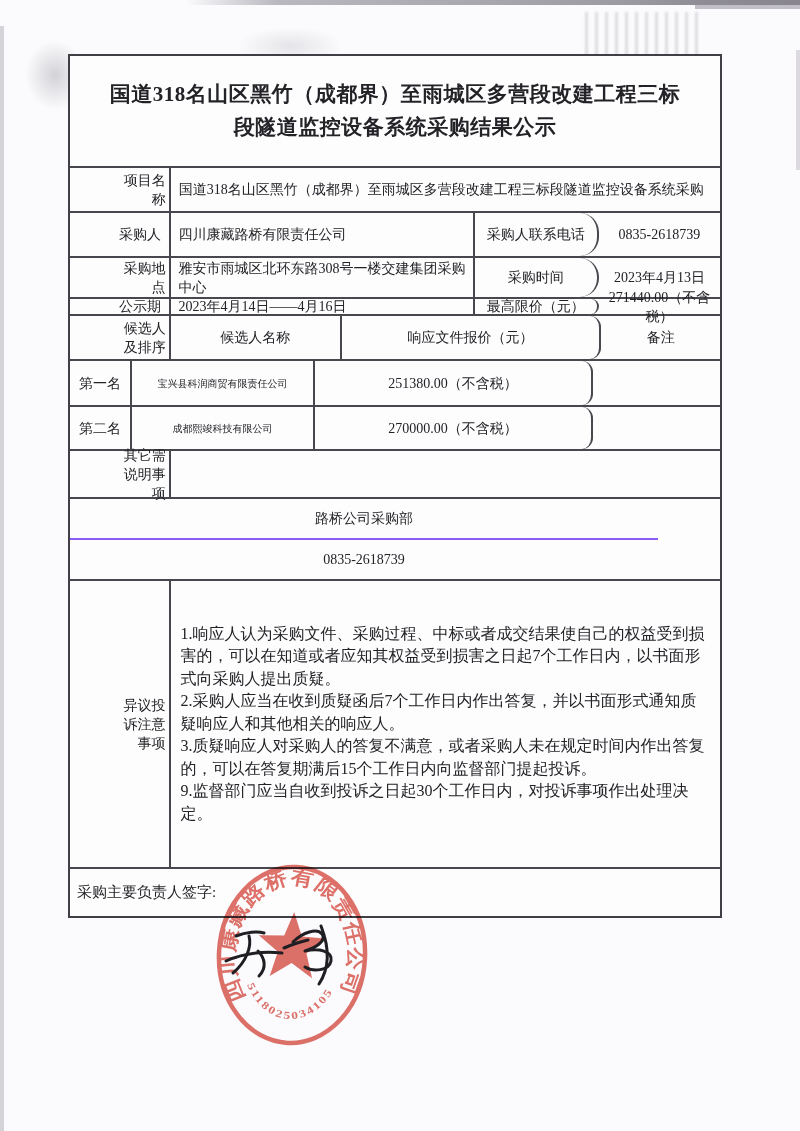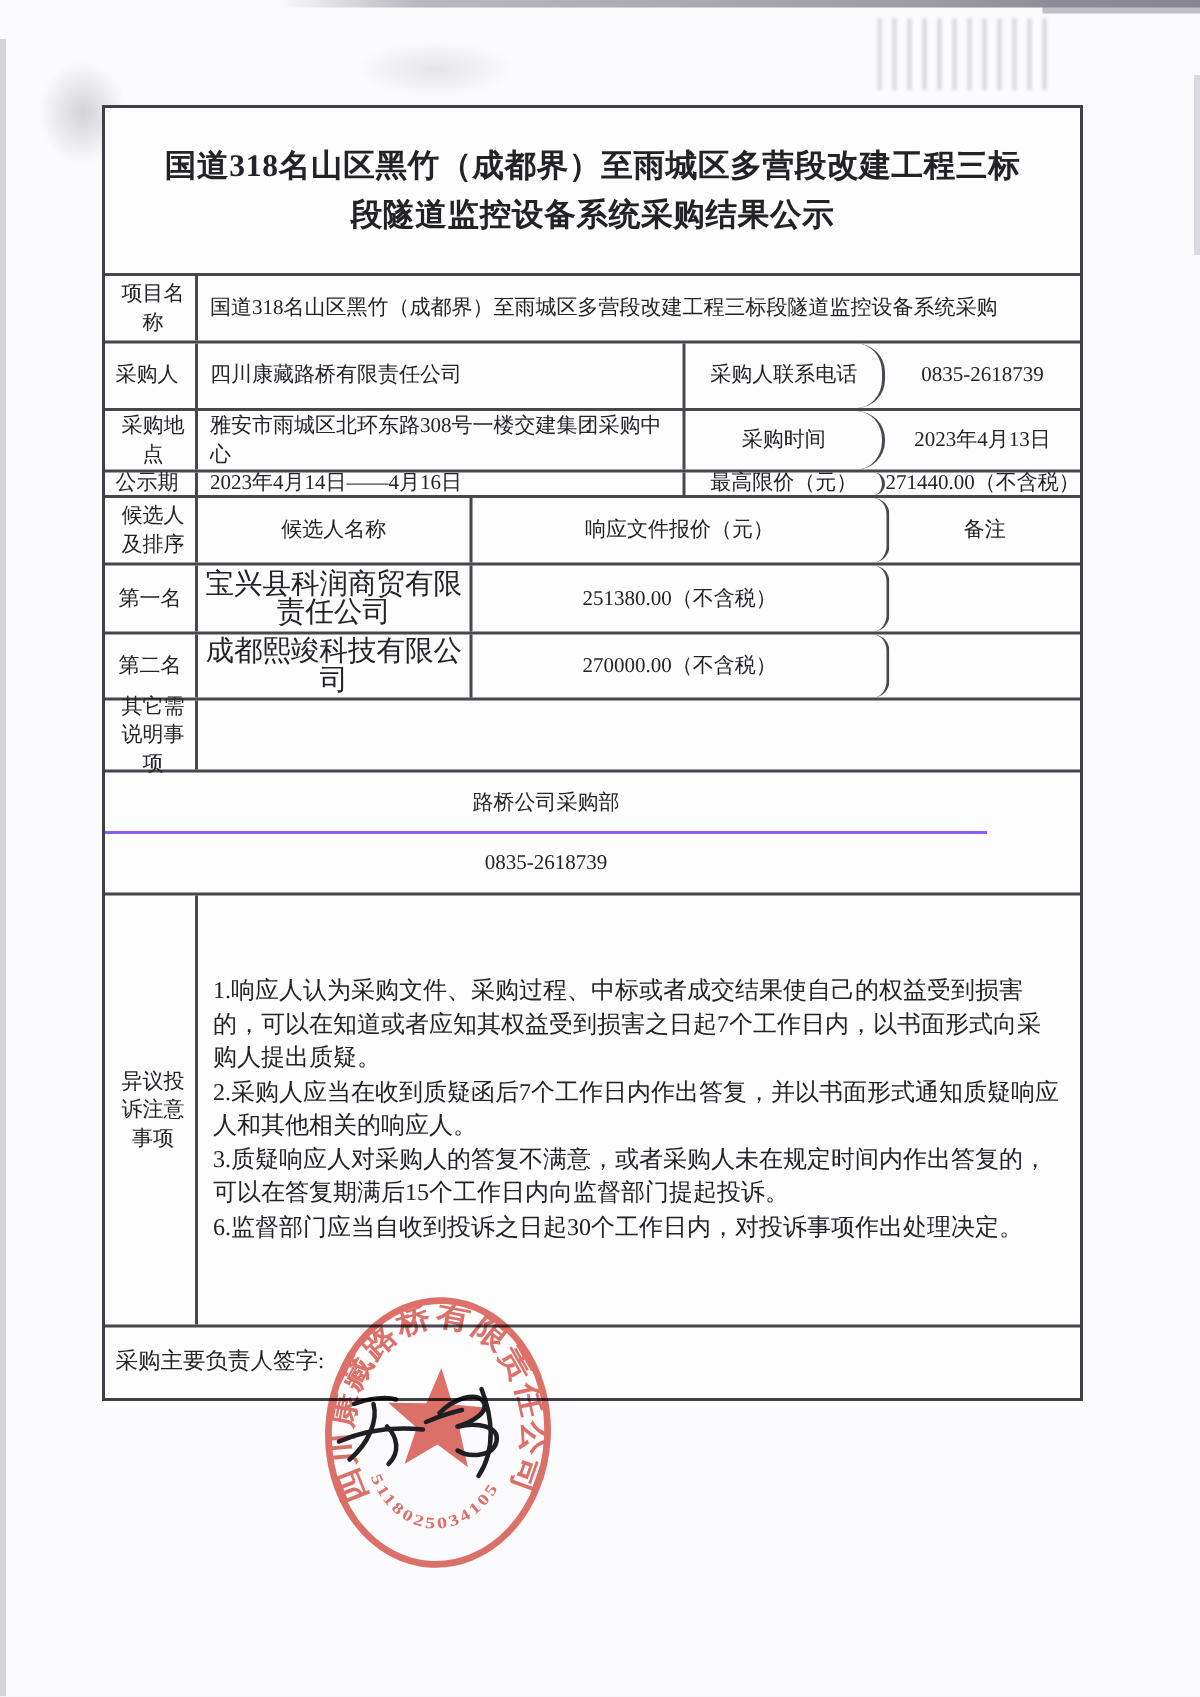--- a/index.html
+++ b/index.html
@@ -22,46 +22,46 @@
     filter:blur(1.2px);opacity:.8;}
   .art-smudge-left{left:25px;top:40px;width:60px;height:70px;
     background:radial-gradient(ellipse at center,rgba(120,118,130,.30),rgba(120,118,130,0) 70%);}
   .art-smudge-mid{left:240px;top:28px;width:100px;height:36px;
     background:radial-gradient(ellipse at center,rgba(130,128,140,.18),rgba(130,128,140,0) 75%);}
   .art-left-edge{left:0;top:26px;width:4px;height:1105px;background:rgba(140,138,150,.35);}
   .art-right-edge{right:0;top:50px;width:4px;height:120px;background:rgba(140,138,150,.28);}
 
   
   .doc-table{
-    position:absolute;left:68px;top:70px;width:654px;
+    position:absolute;left:68px;top:54px;width:654px;
     border:2px solid #3f3f45;background:#fdfdfe;
     box-sizing:border-box;
   }
   .row{display:flex;border-bottom:2px solid #47474d;box-sizing:border-box;}
   .row:last-child{border-bottom:none;}
   .cell{
     box-sizing:border-box;display:flex;align-items:center;
     font-size:14px;line-height:19px;
   }
   .cell.rb{border-right:2px solid #47474d;}
   .center{justify-content:center;text-align:center;}
-  .label-cell{width:62px;padding:3px 3px 3px 7px;text-align:center;}
+  .label-cell{width:62px;padding:3px 3px 3px 7px;text-align:right;margin-left:42px;}
   .pad{padding:3px 6px 3px 8px;}
 
   .r-title{height:112px;align-items:center;justify-content:center;}
   .title-text{
     display:block;max-width:572px;margin:0 auto;text-align:center;
     font-size:21px;line-height:33px;font-weight:bold;letter-spacing:.5px;
   }
   .r-project{height:45px;}    .r-project .v{width:588px;}
   .r-purchaser{height:45px;}  .r-location{height:41px;}  .r-period{height:17px;font-family:Liberation Serif, serif;}
   .w-val{width:325px;} .w-lab2{width:133px;border-radius:19px;} .w-val2{width:130px;}
   .r-candhead{height:45px;} .r-cand1{height:46px;} .r-cand2{height:44px;}
   .w-rank{width:62px;} .w-name{width:183px;} .w-price{width:278px;border-radius:11px;} .w-remark{width:127px;}
-  .cand-name{font-size:19px;}
+  .cand-name{font-size:10px;}
   .r-other{height:48px;}  .r-other .v{width:588px;}
   .r-supervision{height:82px;}
   .sup-col{width:588px;display:flex;flex-direction:column;}
   .sup-sub1{height:41px;border-bottom:2px solid #8b5cf6;}
   .sup-sub2{height:39px;}
   .sup-sub1,.sup-sub2{display:flex;align-items:center;justify-content:center;font-size:14px;box-sizing:border-box;}
   .r-objection{height:288px;}
   .obj-cell{width:588px;flex-direction:column;justify-content:center;align-items:flex-start;padding:8px 12px 8px 10px;}
   .obj-cell p{margin:0;font-size:16px;line-height:22.5px;text-align:left;}
   .r-sign{height:47px;}
@@ -147,21 +147,21 @@
         <div class="sup-sub2">0835-2618739</div>
       </div>
     </div>
 
     <div class="row r-objection">
       <div class="cell rb label-cell">异议投诉注意事项</div>
       <div class="cell obj-cell">
         <p>1.响应人认为采购文件、采购过程、中标或者成交结果使自己的权益受到损害的，可以在知道或者应知其权益受到损害之日起7个工作日内，以书面形式向采购人提出质疑。</p>
         <p>2.采购人应当在收到质疑函后7个工作日内作出答复，并以书面形式通知质疑响应人和其他相关的响应人。</p>
         <p>3.质疑响应人对采购人的答复不满意，或者采购人未在规定时间内作出答复的，可以在答复期满后15个工作日内向监督部门提起投诉。</p>
-        <p>6.监督部门应当自收到投诉之日起30个工作日内，对投诉事项作出处理决定。</p>
+        <p>9.监督部门应当自收到投诉之日起30个工作日内，对投诉事项作出处理决定。</p>
       </div>
     </div>
 
     <div class="row r-sign">
       <div class="cell sign-cell">采购主要负责人签字:</div>
     </div>
 
   </div>
 
   <svg class="overlay" viewBox="0 0 800 1131">

